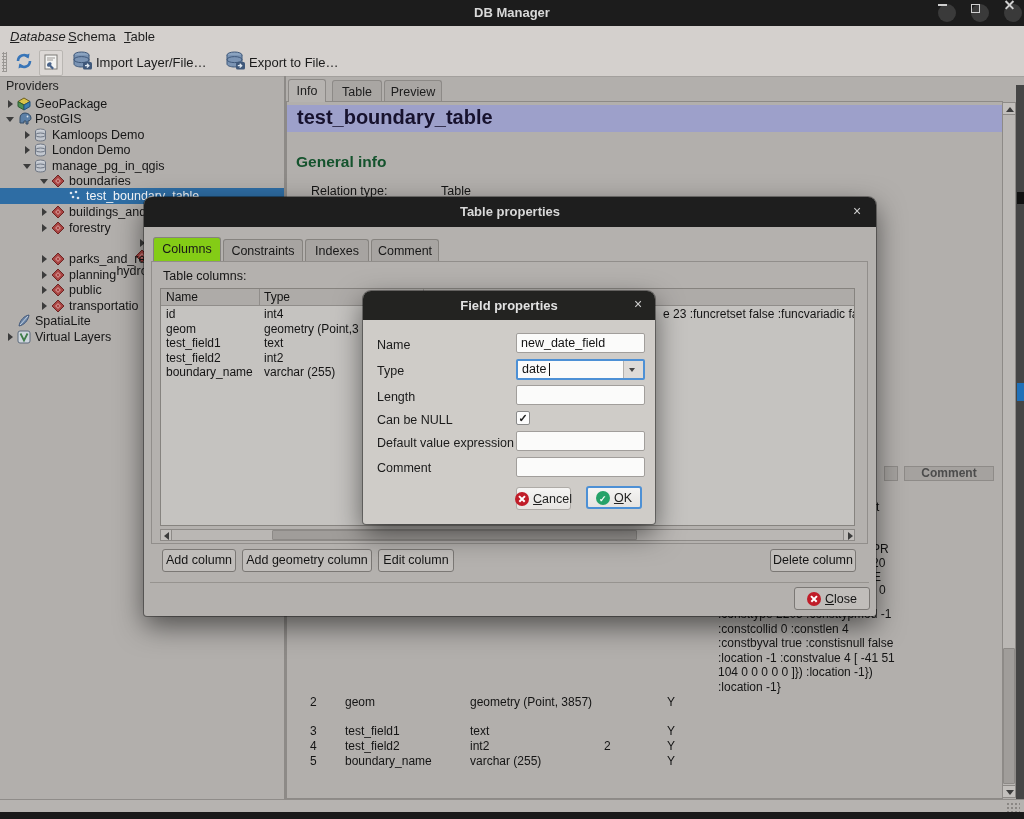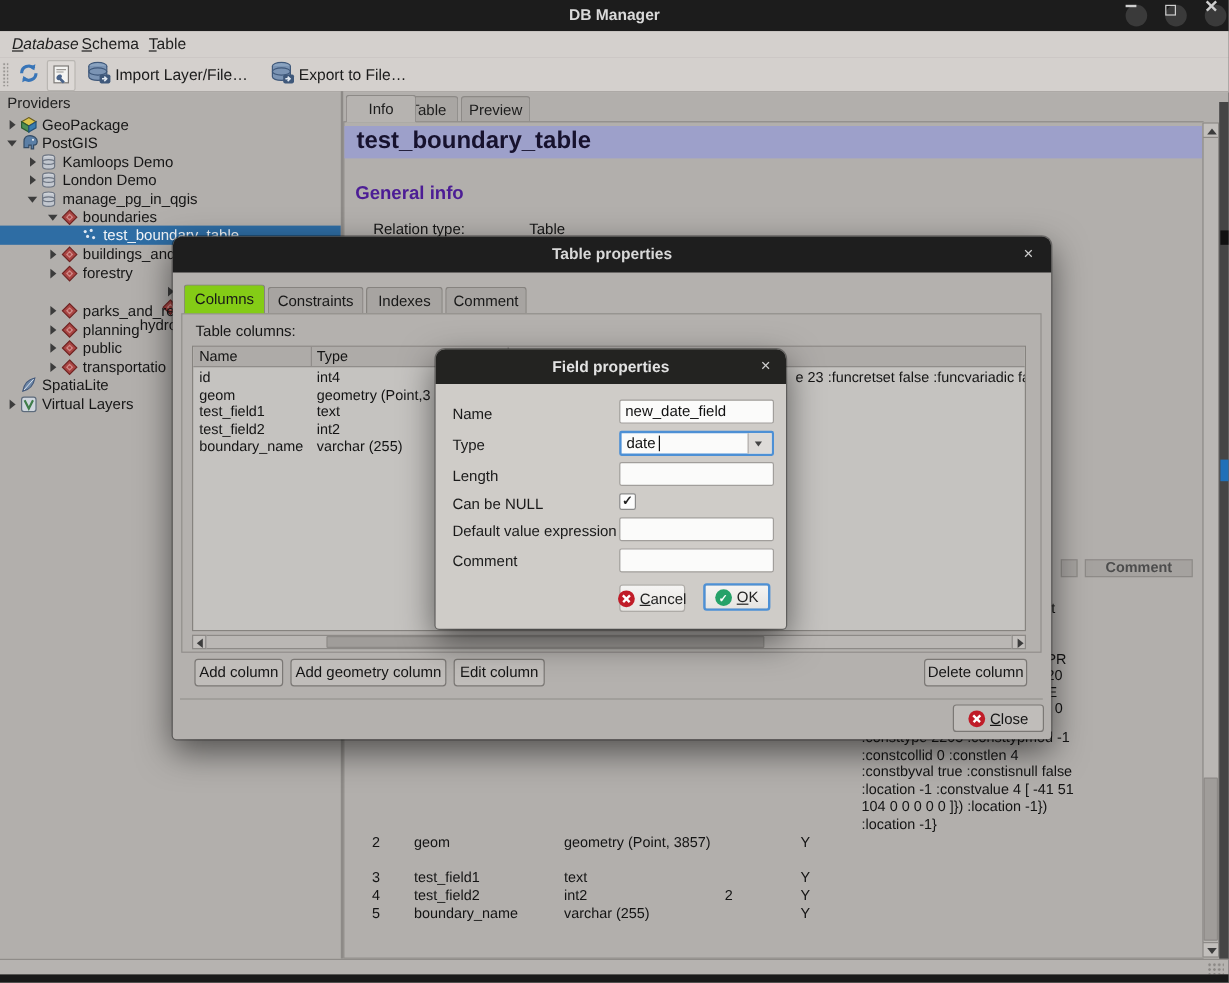--- a/index.html
+++ b/index.html
@@ -36,21 +36,21 @@
   .ticon svg{position:absolute;left:0;top:0;}
   .tlabel{margin-left:3px;white-space:nowrap;}
   #splitter{left:284px;top:76px;width:2px;height:723px;background:#8d8a87;}
   
   .tab{position:absolute;height:22px;line-height:22px;text-align:center;font-size:12.5px;color:#1c1c1c;
     background:#a9a6a3;border:1px solid #8d8a87;border-bottom:none;border-radius:3px 3px 0 0;box-sizing:border-box;}
   .tab.active{background:#b6b3b0;height:23px;z-index:3;}
   #info-panel{left:286px;top:101px;width:717px;height:698px;border:1px solid #8d8a87;box-sizing:border-box;background:#b2afac;}
   #heading-band{left:287px;top:105px;width:715px;height:27px;background:#9da0ca;}
   #heading-band span{position:absolute;left:10px;top:1px;font-size:20px;font-weight:bold;color:#17122e;}
-  #general-info{left:296px;top:153px;font-size:15.5px;font-weight:bold;color:#4c1d95;}
+  #general-info{left:296px;top:153px;font-size:15.5px;font-weight:bold;color:#14532d;}
   .kv{font-size:12.5px;color:#141414;}
   
   .frag{position:absolute;font-size:12px;color:#141414;white-space:nowrap;}
   .hcell{position:absolute;height:15px;background:#a5a29f;border:1px solid #8e8b88;box-sizing:border-box;
     font-size:12px;font-weight:bold;color:#4c4c4c;text-align:center;line-height:13px;}
   .noderow{font-size:12px;color:#141414;line-height:14.6px;white-space:nowrap;}
   .ftxt{position:absolute;font-size:12px;color:#141414;white-space:nowrap;line-height:15px;}
   
   .sb-track{position:absolute;background:#bab7b4;border:1px solid #8d8a87;box-sizing:border-box;}
   .sb-thumb{position:absolute;background:#a09d9a;border:1px solid #8d8a87;box-sizing:border-box;border-radius:1px;}
@@ -368,21 +368,21 @@
         <svg width="14" height="14" viewBox="0 0 14 14">
           <rect x="1" y="1" width="12" height="12" rx="2" fill="#cfd6de" stroke="#5d6b7c"></rect>
           <path d="M3.5 3.5 7 10.5 10.5 3.5" fill="none" stroke="#3f7d4a" stroke-width="1.8"></path>
         </svg>
       </span>
     <span class="tlabel">Virtual Layers</span>
   </div>
 
   <div class="a" id="splitter"></div>
 
-  <div class="tab active" style="left:288px;top:79px;width:59px;">Info</div>
+  <div class="tab active" style="left:288px;top:79px;width:38px;">Info</div>
   <div class="tab" style="left:332px;top:80px;width:50px;">Table</div>
   <div class="tab" style="left:384px;top:80px;width:58px;">Preview</div>
 
   <div class="a" id="info-panel"></div>
   <div class="a" id="heading-band">
     <span>test_boundary_table</span>
   </div>
   <div class="a" id="general-info">General info</div>
   <div class="a kv" style="left:311px;top:184px;">Relation type:</div>
   <div class="a kv" style="left:441px;top:184px;">Table</div>

